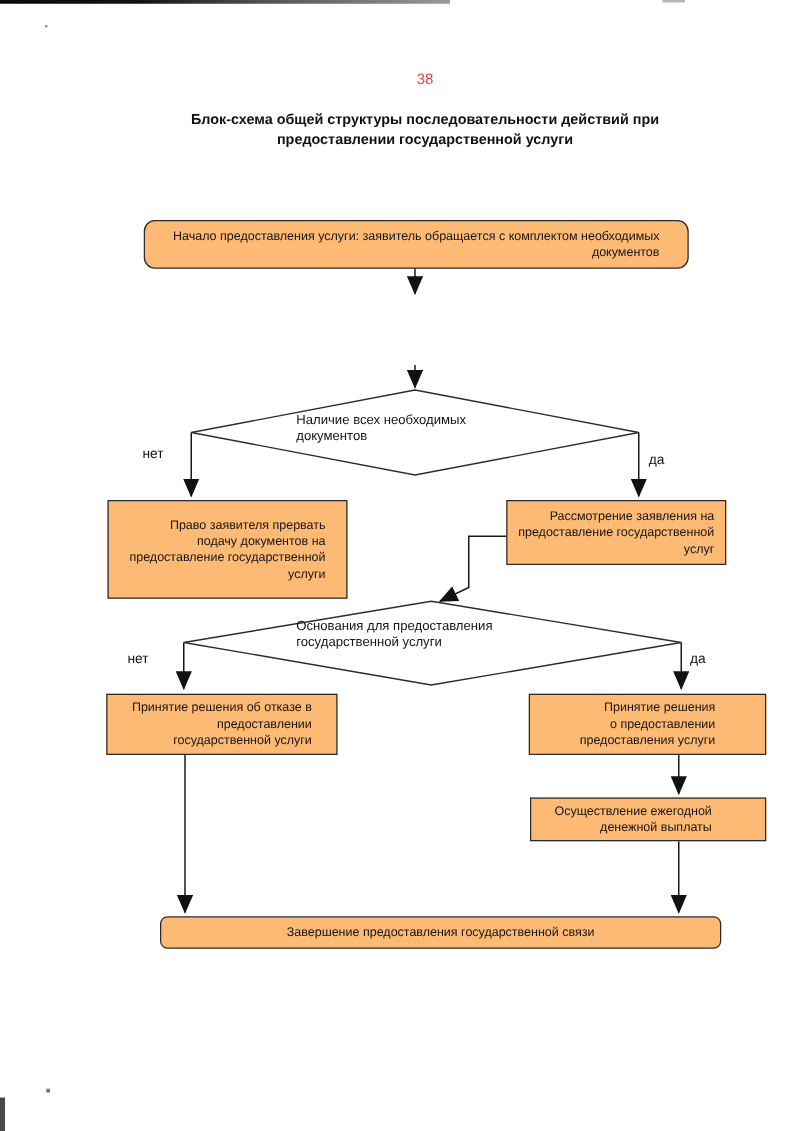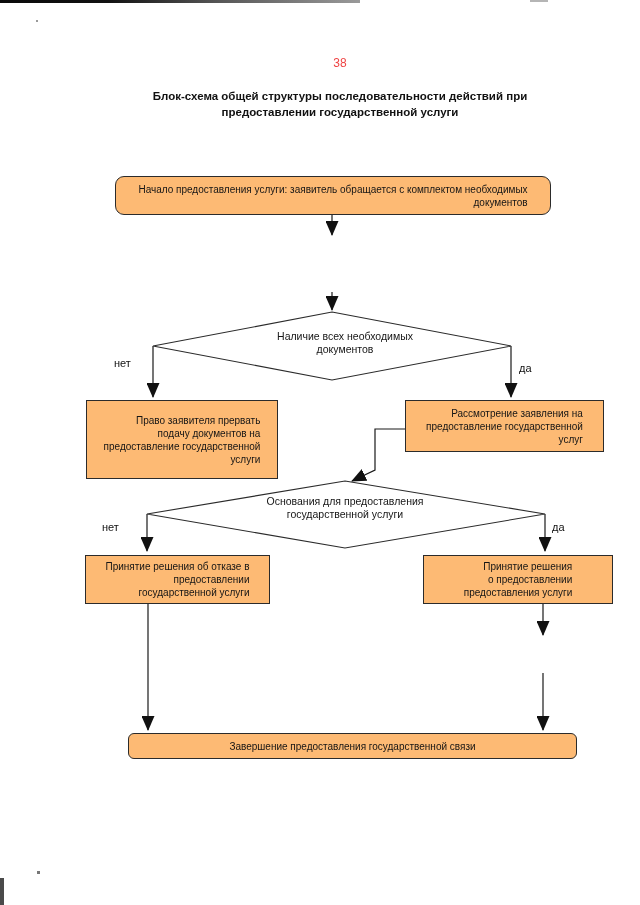--- a/index.html
+++ b/index.html
@@ -42,28 +42,28 @@
     border: 1.3px solid #2b2b2b;
     background: #fdba74;
     white-space: pre-line;
     padding: 2px 4px;
   }
   .node.rounded-lg { border-radius: 9px; }
   .node.rounded-sm { border-radius: 6px; }
   #node-start     { left: 115px; top: 176px; width: 436px; height: 39px; }
   #node-reception { left: 113px; top: 237px; width: 439px; height: 55px; }
   #node-interrupt { left:  86px; top: 400px; width: 192px; height: 79px; }
-  #node-review    { left: 405px; top: 400px; width: 199px; height: 52px; }
+  #node-review    { left: 405px; top: 400px; width: 176px; height: 52px; }
   #node-refusal   { left:  85px; top: 555px; width: 185px; height: 49px; }
   #node-approval  { left: 423px; top: 555px; width: 190px; height: 49px; }
   #node-payment   { left: 424px; top: 638px; width: 189px; height: 35px; padding-right: 28px; }
   #node-end       { left: 128px; top: 733px; width: 449px; height: 26px; }
   .diamond-text {
     position: absolute;
-    text-align: center;
+    text-align: left;
     font-size: 10.5px;
     line-height: 13px;
     white-space: pre-line;
     color: #151515;
   }
   #dtext-docs    { left: 237px; top: 330px; width: 216px; }
   #dtext-grounds { left: 237px; top: 495px; width: 216px; }
   .branch-label {
     position: absolute;
     font-size: 11px;
@@ -136,15 +136,17 @@
   <div class="diamond-text" id="dtext-grounds">Основания для предоставления
 государственной услуги</div>
   <div class="branch-label" id="label-grounds-no">нет</div>
   <div class="branch-label" id="label-grounds-yes">да</div>
   <div class="node" id="node-refusal">Принятие решения об отказе в
 предоставлении
 государственной услуги</div>
   <div class="node" id="node-approval">Принятие решения
 о предоставлении
 предоставления услуги</div>
+  <div class="node" id="node-payment">Осуществление ежегодной
+денежной выплаты</div>
   <div class="node rounded-sm" id="node-end">Завершение предоставления государственной связи</div>
 
 </div>
 
 </body></html>

